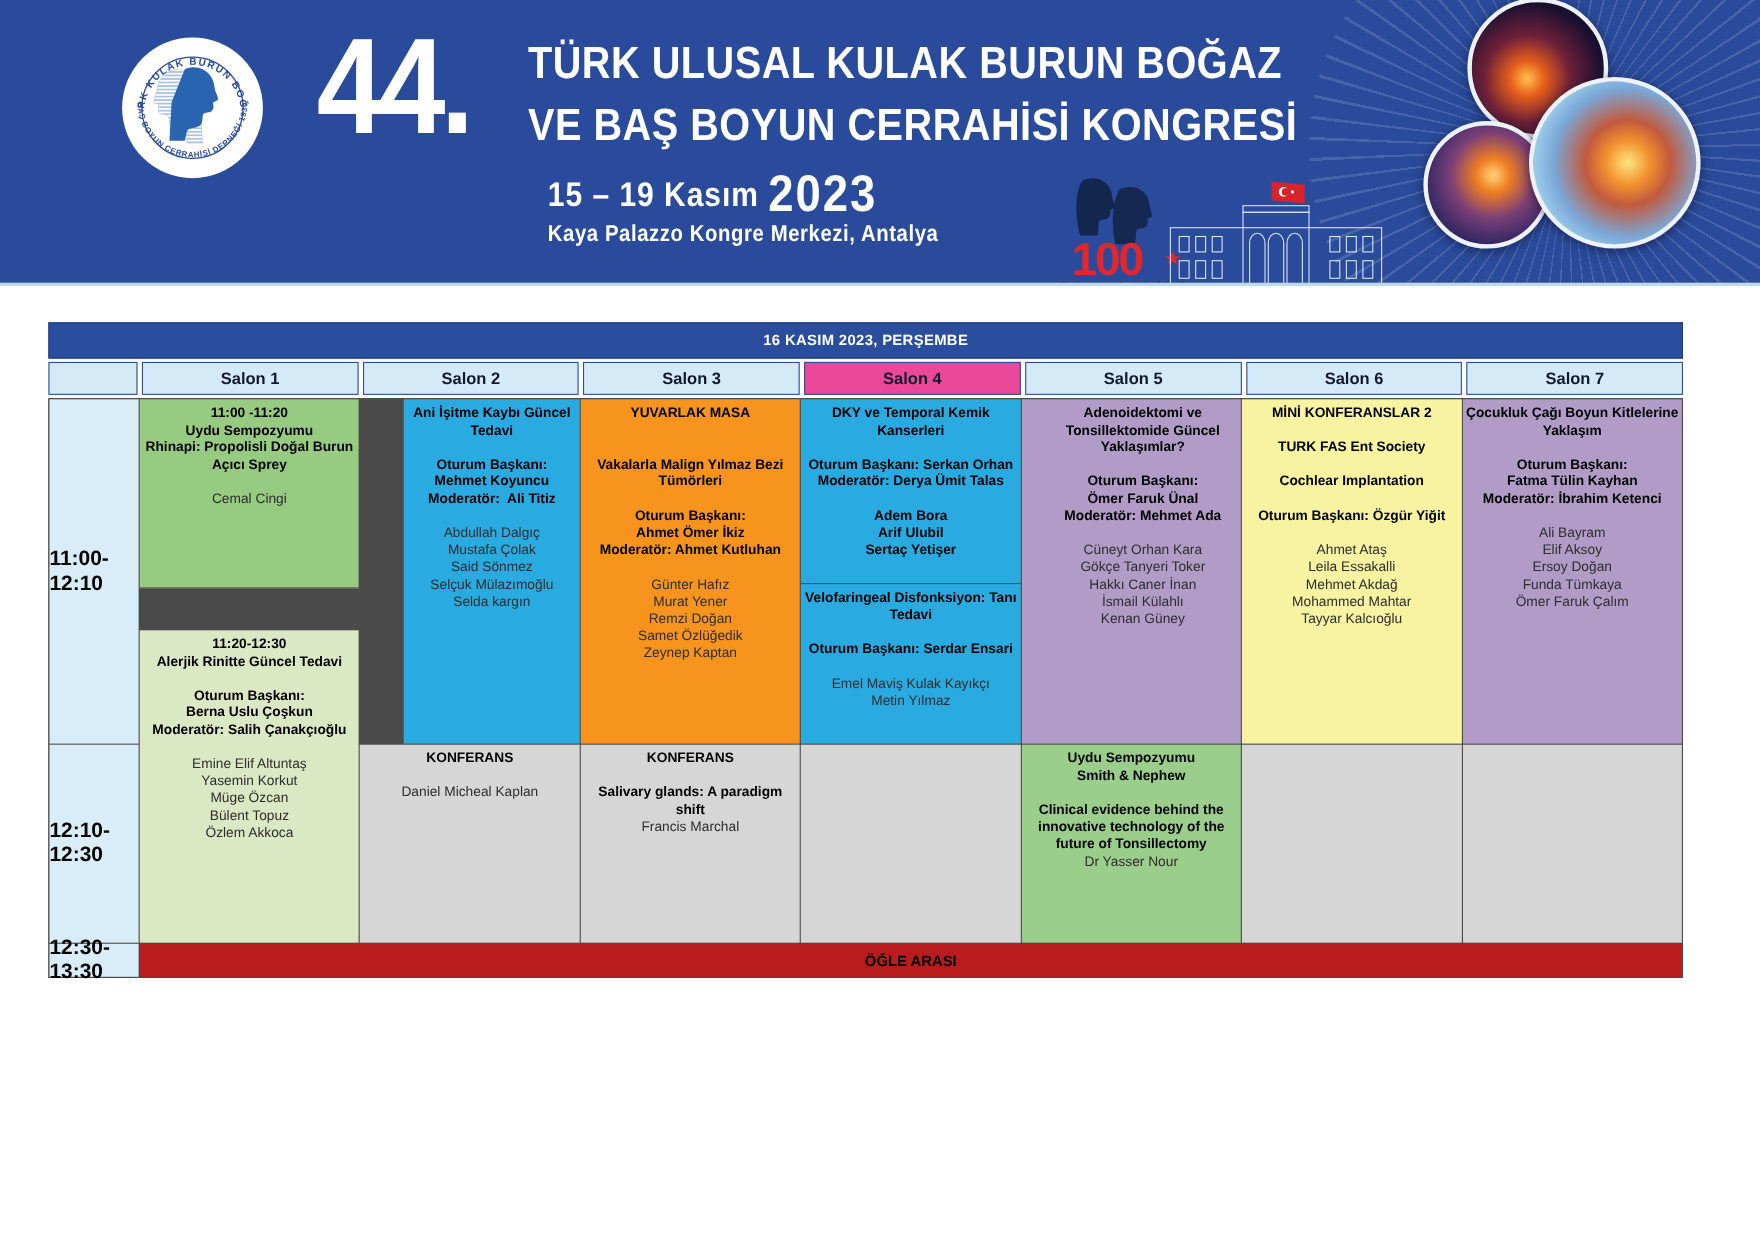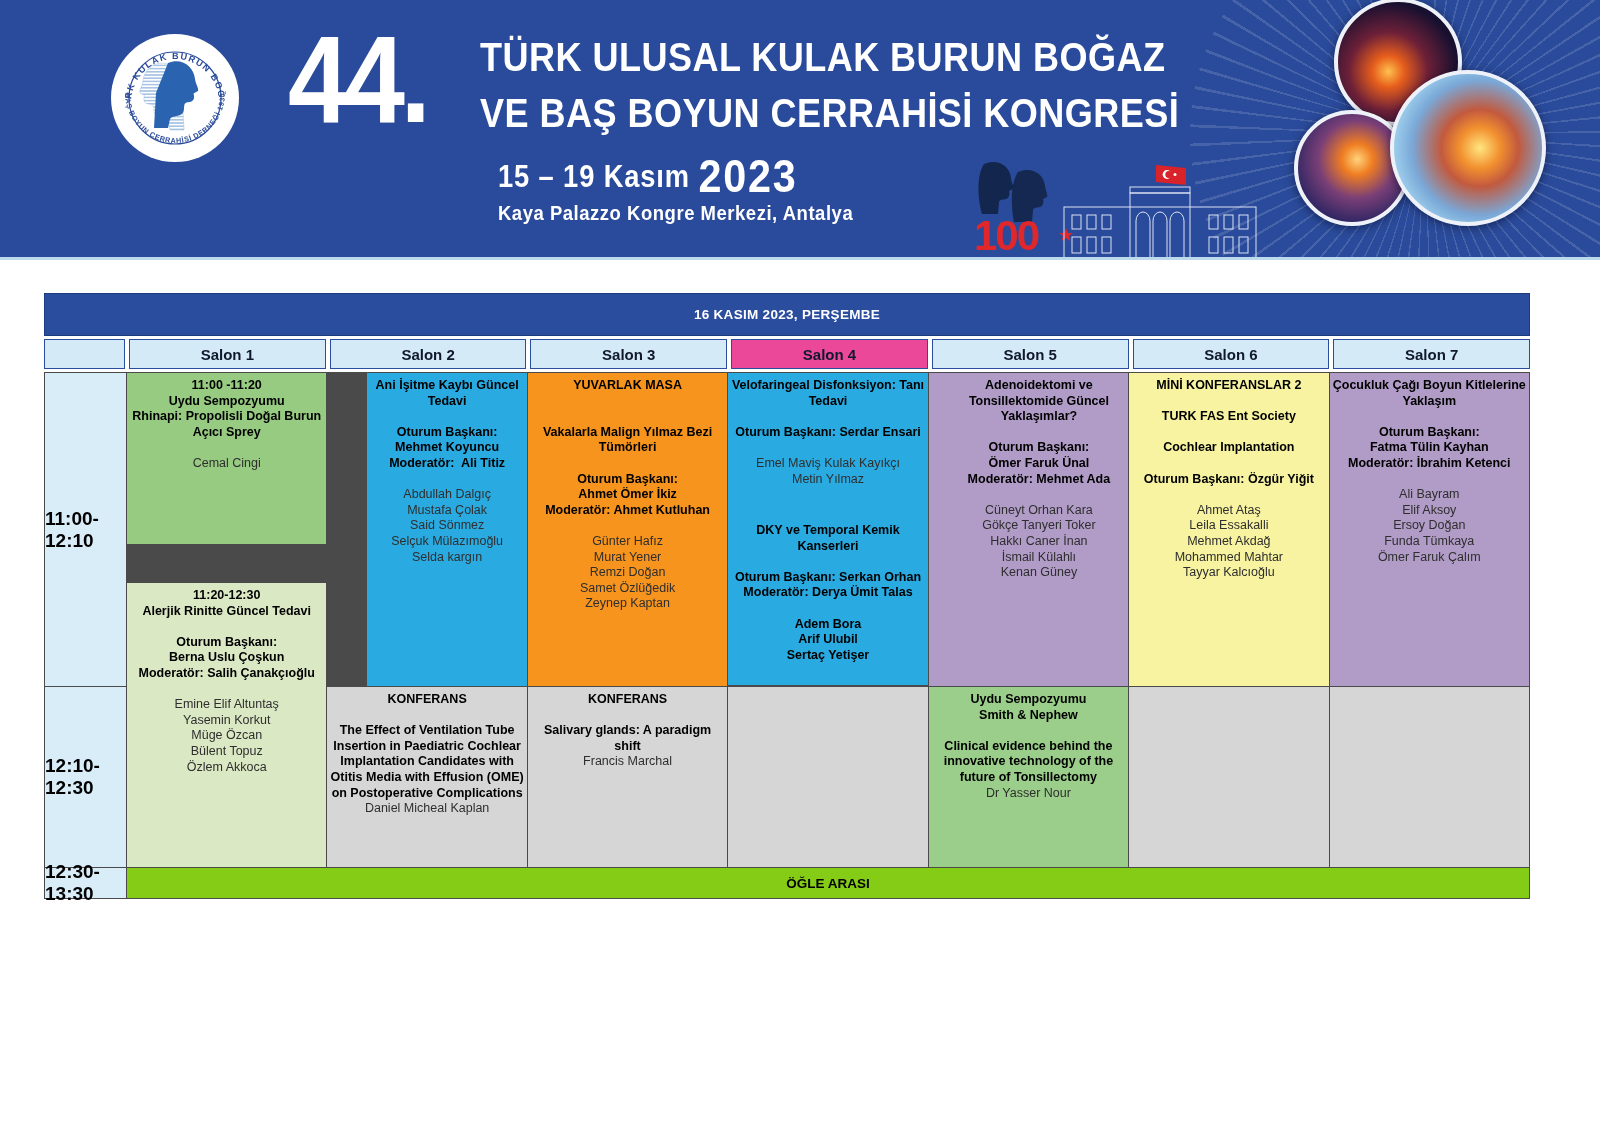--- a/index.html
+++ b/index.html
@@ -28,21 +28,21 @@
   .circ { position:absolute; border-radius:50%; border:4px solid #eef2f8; box-shadow:0 2px 10px rgba(0,0,25,.5); }
   .c-ear  { left:1334px; top:-2px;  width:128px; height:128px; z-index:2;
             background:radial-gradient(circle at 42% 58%, #ffc04d 0%, #e65e1c 16%, #6d2038 40%, #181030 70%, #0d0b22 100%); }
   .c-neck { left:1294px; top:110px; width:116px; height:116px; z-index:3;
             background:radial-gradient(circle at 55% 42%, #ffd37a 0%, #ef7d22 18%, #7a3f77 45%, #2d2562 75%, #1c1b47 100%); }
   .c-nose { left:1390px; top:70px;  width:156px; height:156px; z-index:4;
             background:radial-gradient(circle at 58% 50%, #ffe680 0%, #f2902f 18%, #c25a3e 34%, #7aa8d8 60%, #a6d7f0 80%, #cfeaf8 100%); }
 
   
   .table { position:absolute; left:44px; top:293px; width:1486px; }
-  .t-datebar { height:43px; display:flex; align-items:center; justify-content:center;
+  .t-datebar { height:33px; display:flex; align-items:center; justify-content:center;
                color:#ffffff; font-weight:bold; font-size:13.5px; letter-spacing:.3px;
                border:1px solid #1c3a7e; }
   .salonrow { display:grid; grid-template-columns:81px repeat(7,1fr); gap:4px; margin:3px 0; background:#ffffff; }
   .sh { height:30px; display:flex; align-items:center; justify-content:center;
         font-weight:bold; font-size:15px; color:#10182e; border:1px solid #2b4d9e;text-align:center; }
 
   .tb { display:grid; grid-template-columns:81px repeat(7,1fr); grid-template-rows:313px 180px 30px;
         gap:1px; background:#4a4a4a; border:1px solid #4a4a4a; }
   .cell { padding:5px 3px; text-align:center; overflow:hidden; }
   .ln { white-space:pre-wrap; font-size:12.5px; line-height:15.6px; color:#2e2e2e; }
@@ -183,21 +183,20 @@
         <div class="ln">&nbsp;</div>
         <div class="ln">Abdullah Dalgıç</div>
         <div class="ln">Mustafa Çolak</div>
         <div class="ln">Said Sönmez</div>
         <div class="ln">Selçuk Mülazımoğlu</div>
         <div class="ln">Selda kargın</div>
       </div>
     <div class="cell" style="grid-area: 2 / 3; background: rgb(214, 214, 214);">
         <div class="ln b">KONFERANS</div>
         <div class="ln">&nbsp;</div>
-        <div class="ln b">The Effect of Ventilation Tube Insertion in Paediatric Cochlear Implantation Candidates with Otitis Media with Effusion (OME) on Postoperative Complications</div>
         <div class="ln">Daniel Micheal Kaplan</div>
       </div>
 
     <div class="cell" style="grid-area: 1 / 4; background: rgb(247, 148, 29);">
         <div class="ln b">YUVARLAK MASA</div>
         <div class="ln">&nbsp;</div>
         <div class="ln">&nbsp;</div>
         <div class="ln b">Vakalarla Malign Yılmaz Bezi Tümörleri</div>
         <div class="ln">&nbsp;</div>
         <div class="ln b">Oturum Başkanı:</div>
@@ -211,37 +210,37 @@
         <div class="ln">Zeynep Kaptan</div>
       </div>
     <div class="cell" style="grid-area: 2 / 4; background: rgb(214, 214, 214);">
         <div class="ln b">KONFERANS</div>
         <div class="ln">&nbsp;</div>
         <div class="ln b">Salivary glands: A paradigm shift</div>
         <div class="ln">Francis Marchal</div>
       </div>
 
     <div class="split" style="grid-column:5;grid-row:1">
-      <div class="cell sub" style="flex: 1 1 0%; background: rgb(41, 171, 226);">
-          <div class="ln b">Velofaringeal Disfonksiyon: Tanı Tedavi</div>
-          <div class="ln">&nbsp;</div>
-          <div class="ln b">Oturum Başkanı: Serdar Ensari</div>
-          <div class="ln">&nbsp;</div>
-          <div class="ln">Emel Maviş Kulak Kayıkçı</div>
-          <div class="ln">Metin Yılmaz</div>
-        </div>
       <div class="cell sub" style="height: 168px; border-bottom: 1px solid rgb(74, 74, 74); background: rgb(41, 171, 226);">
           <div class="ln b">DKY ve Temporal Kemik Kanserleri</div>
           <div class="ln">&nbsp;</div>
           <div class="ln b">Oturum Başkanı: Serkan Orhan</div>
           <div class="ln b">Moderatör: Derya Ümit Talas</div>
           <div class="ln">&nbsp;</div>
           <div class="ln b">Adem Bora</div>
           <div class="ln b">Arif Ulubil</div>
           <div class="ln b">Sertaç Yetişer</div>
+        </div>
+      <div class="cell sub" style="flex: 1 1 0%; background: rgb(41, 171, 226);">
+          <div class="ln b">Velofaringeal Disfonksiyon: Tanı Tedavi</div>
+          <div class="ln">&nbsp;</div>
+          <div class="ln b">Oturum Başkanı: Serdar Ensari</div>
+          <div class="ln">&nbsp;</div>
+          <div class="ln">Emel Maviş Kulak Kayıkçı</div>
+          <div class="ln">Metin Yılmaz</div>
         </div>
     </div>
     <div class="cell" style="grid-area: 2 / 5; background: rgb(214, 214, 214);"></div>
 
     <div class="cell" style="grid-area: 1 / 6; background: rgb(177, 156, 199); padding-left: 24px;">
         <div class="ln b">Adenoidektomi ve Tonsillektomide Güncel Yaklaşımlar?</div>
         <div class="ln">&nbsp;</div>
         <div class="ln b">Oturum Başkanı:</div>
         <div class="ln b">Ömer Faruk Ünal</div>
         <div class="ln b">Moderatör: Mehmet Ada</div>
@@ -285,15 +284,15 @@
         <div class="ln b">Moderatör: İbrahim Ketenci</div>
         <div class="ln">&nbsp;</div>
         <div class="ln">Ali Bayram</div>
         <div class="ln">Elif Aksoy</div>
         <div class="ln">Ersoy Doğan</div>
         <div class="ln">Funda Tümkaya</div>
         <div class="ln">Ömer Faruk Çalım</div>
       </div>
     <div class="cell" style="grid-area: 2 / 8; background: rgb(214, 214, 214);"></div>
 
-    <div class="lunch" style="grid-area: 3 / 2 / auto / 9; background: #84cc16;">ÖĞLE ARASI</div>
+    <div class="lunch" style="grid-area: 3 / 2 / auto / 9; background: #b91c1c;">ÖĞLE ARASI</div>
   </div>
 </div>
 
 </body></html>

